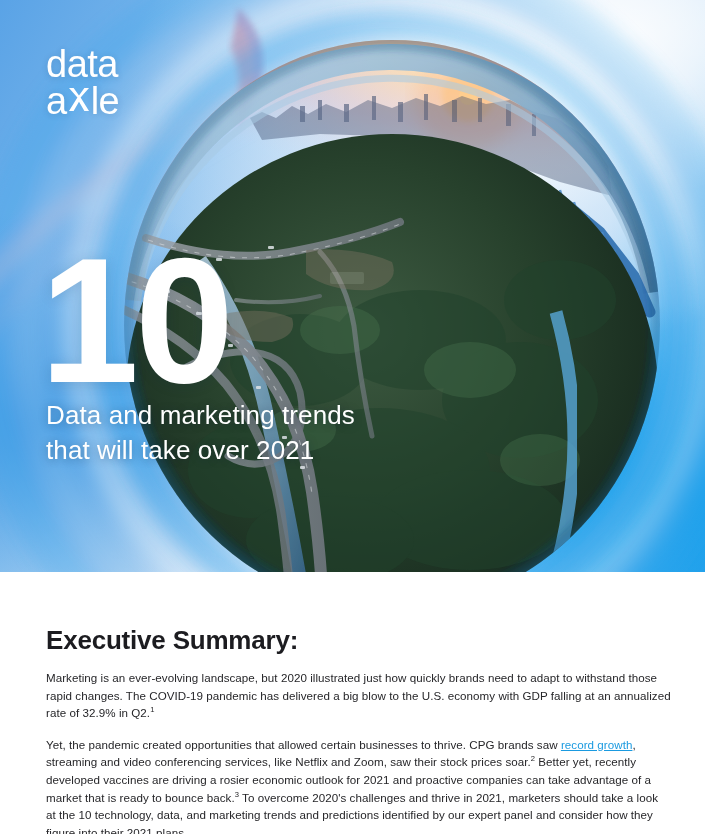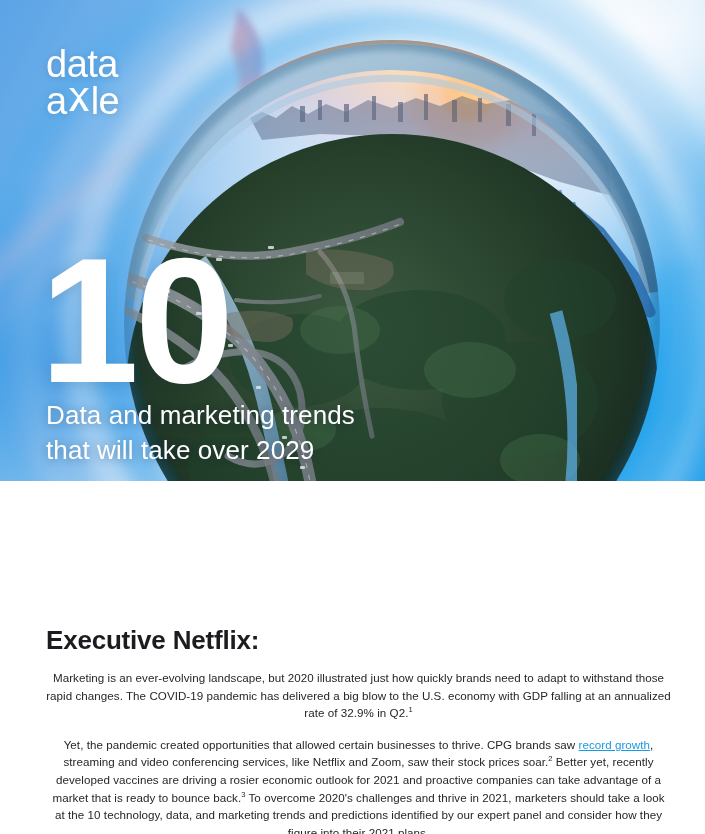--- a/index.html
+++ b/index.html
@@ -6,21 +6,21 @@
   html,body { width:705px; height:834px; }
   body {
     font-family:"Liberation Sans", sans-serif;
     background:#ffffff;
     overflow:hidden;
   }
   .page { position:relative; width:705px; height:834px; background:#fff; }
 
   
   .hero {
-    position:absolute; left:0; top:0; width:705px; height:481px;
+    position:absolute; left:0; top:0; width:705px; height:572px;
     overflow:hidden;
     background:
       radial-gradient(120% 95% at 72% 18%, rgba(255,255,255,.95) 0%, rgba(226,238,250,.55) 22%, rgba(150,198,240,0) 46%),
       linear-gradient(118deg,#5aa3e6 0%, #6fb0ea 14%, #9ccaf1 30%, #cfe3f6 46%, #eaf2fb 58%, #bcdcf6 72%, #4fb2ef 86%, #2ea3ec 100%);
   }
   .hero-sky-wash {
     position:absolute; inset:0;
     background:
       radial-gradient(85% 60% at 8% 74%, rgba(58,150,226,.85) 0%, rgba(58,150,226,0) 62%),
       radial-gradient(70% 55% at 96% 86%, rgba(24,160,235,.92) 0%, rgba(24,160,235,0) 60%),
@@ -57,21 +57,21 @@
   .hero-subtitle span { display:block; }
 
   
   .content { position:absolute; left:0; top:573px; width:705px; padding:52px 34px 0 46px; }
   .exec-heading {
     font-size:26px; font-weight:700; color:#1c1c20;
     letter-spacing:-.2px; margin-bottom:13px;
   }
   .para {
     font-size:11.6px; color:#262629; line-height:1.52;
-    margin-bottom:14px; letter-spacing:.05px; max-width:627px;text-align:center;
+    margin-bottom:14px; letter-spacing:.05px; max-width:627px;
   }
   .link { color:#1a9ae0; }
   sup { font-size:7.6px; vertical-align:super; line-height:0; }
 </style>
 </head>
 <body>
 
 <div class="page">
 
   <div class="hero">
@@ -255,26 +255,26 @@
           </svg>
         </span>
         <span>le</span>
       </span>
     </div>
 
     <div class="big-ten">10</div>
 
     <div class="hero-subtitle">
       <span>Data and marketing trends</span>
-      <span>that will take over 2029</span>
+      <span>that will take over 2021</span>
     </div>
   </div>
 
   <div class="content">
-    <h1 class="exec-heading">Executive Netflix:</h1>
+    <h1 class="exec-heading">Executive Summary:</h1>
 
     <p class="para">
       <span>Marketing is an ever-evolving landscape, but 2020 illustrated just how quickly brands need to adapt to withstand those rapid changes. The COVID-19 pandemic has delivered a big blow to the U.S. economy with GDP falling at an annualized rate of 32.9% in Q2.</span><sup>1</sup>
     </p>
 
     <p class="para">
       <span>Yet, the pandemic created opportunities that allowed certain businesses to thrive. CPG brands saw </span><a class="link" href="#">record growth</a><span>, streaming and video conferencing services, like Netflix and Zoom, saw their stock prices soar.</span><sup>2</sup><span> Better yet, recently developed vaccines are driving a rosier economic outlook for 2021 and proactive companies can take advantage of a market that is ready to bounce back.</span><sup>3</sup><span> To overcome 2020's challenges and thrive in 2021, marketers should take a look at the 10 technology, data, and marketing trends and predictions identified by our expert panel and consider how they figure into their 2021 plans.</span>
     </p>
   </div>
 

